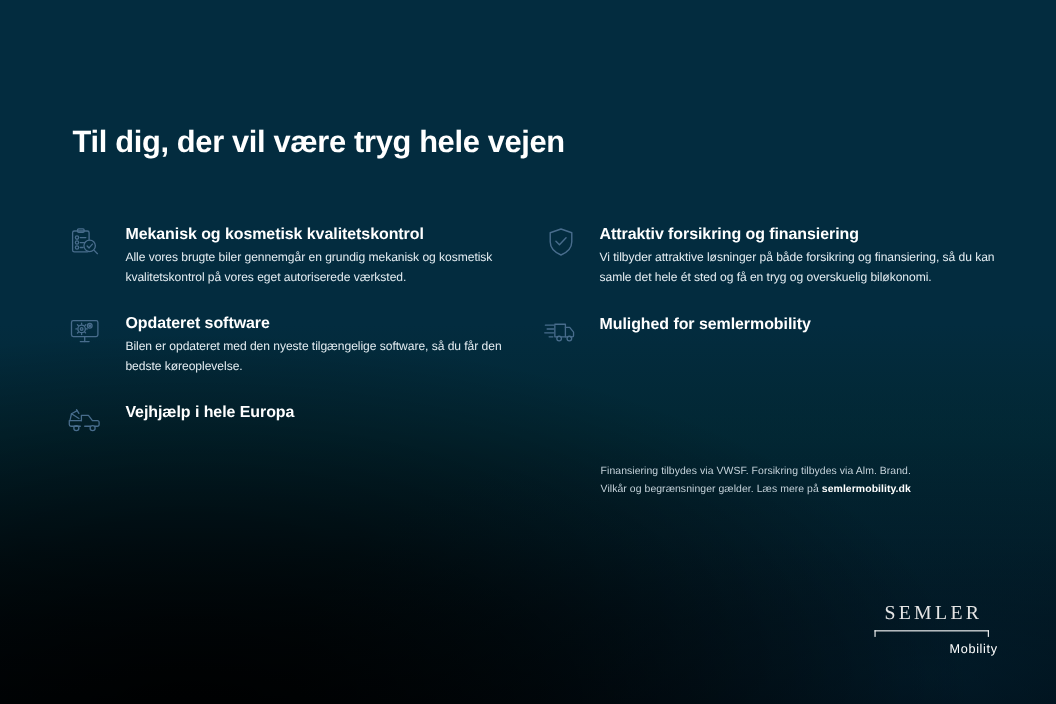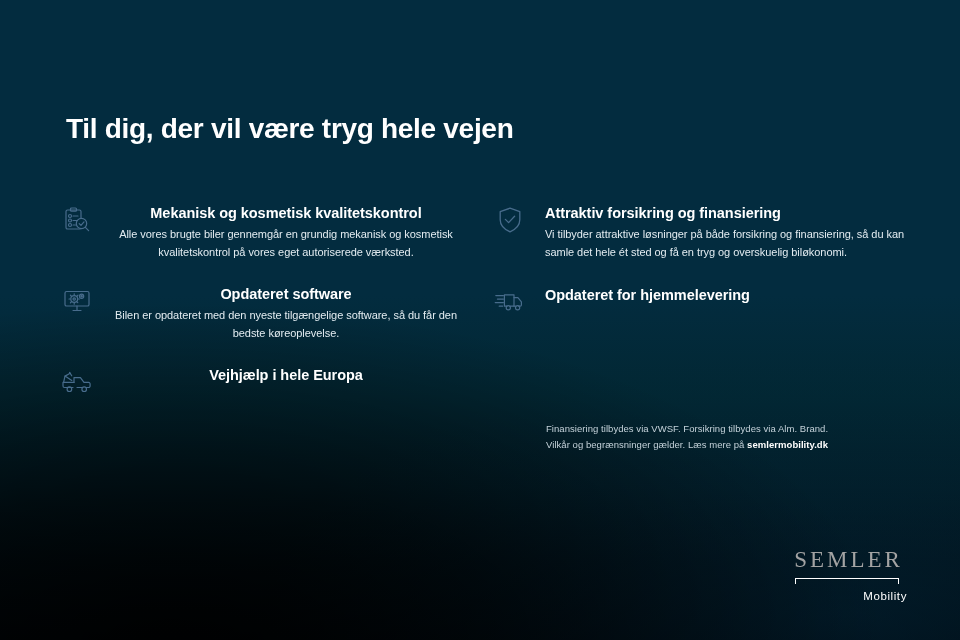--- a/index.html
+++ b/index.html
@@ -43,21 +43,21 @@
     color:#ffffff;
     letter-spacing:-0.3px;
   }
 
   
   .col { position:absolute; top:204px; }
   #col-left  { left:58px;  width:400px; }
   #col-right { left:487px; width:420px; }
 
   .feature { position:relative; display:block; }
-  #col-left  .feature { padding-left:56px;text-align:center; }
+  #col-left  .feature { padding-left:56px; }
   #col-right .feature { padding-left:58px; }
 
   #col-left  .feature + .feature { margin-top:23px; }
   #col-right .feature + .feature { margin-top:24px; }
 
   .feat-icon {
     position:absolute;
     left:0; top:2px;
     width:38px; height:34px;
     display:flex; align-items:flex-start; justify-content:center;
@@ -98,22 +98,22 @@
 
   
   #logo {
     position:absolute;
     left:787px; top:548px;
     width:120px;
     text-align:center;
   }
   #logo-word {
     font-family:"Liberation Serif", serif;
-    font-size:23px;
-    color:#a3a3a3;
+    font-size:18px;
+    color:#e5e5e5;
     letter-spacing:3.0px;
     line-height:1;
     padding-left:3px;
   }
   #logo-bracket {
     position:relative;
     height:9px;
     margin-top:7px;
   }
   #logo-bracket::before {
@@ -225,21 +225,21 @@
           <path d="M20 9.6h3.9l3.5 4.3v3.2a1.1 1.1 0 0 1-1.1 1.1h-1.6"></path>
           <line x1="16.2" y1="18.2" x2="21.4" y2="18.2"></line>
           <circle cx="14.3" cy="19.8" r="2.1"></circle>
           <circle cx="23.6" cy="19.8" r="2.1"></circle>
           <line x1="1.8" y1="7.6" x2="9.4" y2="7.6"></line>
           <line x1="3.4" y1="11.1" x2="9.4" y2="11.1"></line>
           <line x1="1.2" y1="14.6" x2="9.4" y2="14.6"></line>
           <line x1="5.2" y1="18.2" x2="8.6" y2="18.2"></line>
         </svg>
       </span>
-      <div class="feat-title">Opdateret for hjemmelevering</div>
+      <div class="feat-title">Mulighed for semlermobility</div>
     </div>
 
   </div>
 
   <div id="fineprint">
     <div>Finansiering tilbydes via VWSF. Forsikring tilbydes via Alm. Brand.</div>
     <div><span>Vilkår og begrænsninger gælder. Læs mere på </span><span class="fp-strong">semlermobility.dk</span></div>
   </div>
 
   <div id="logo">

